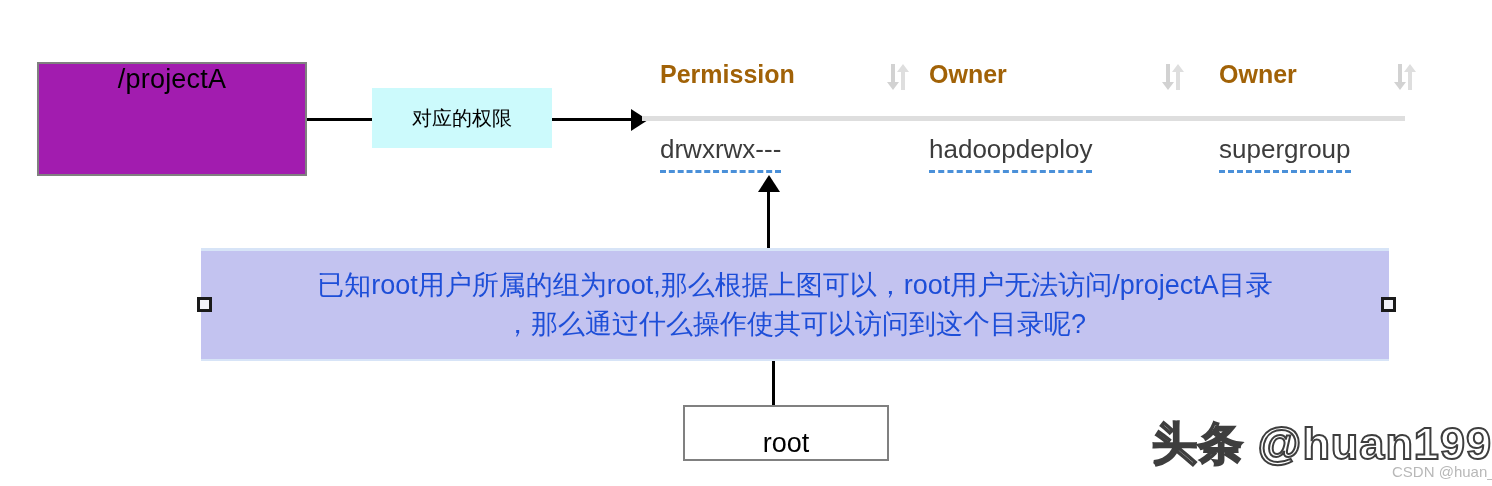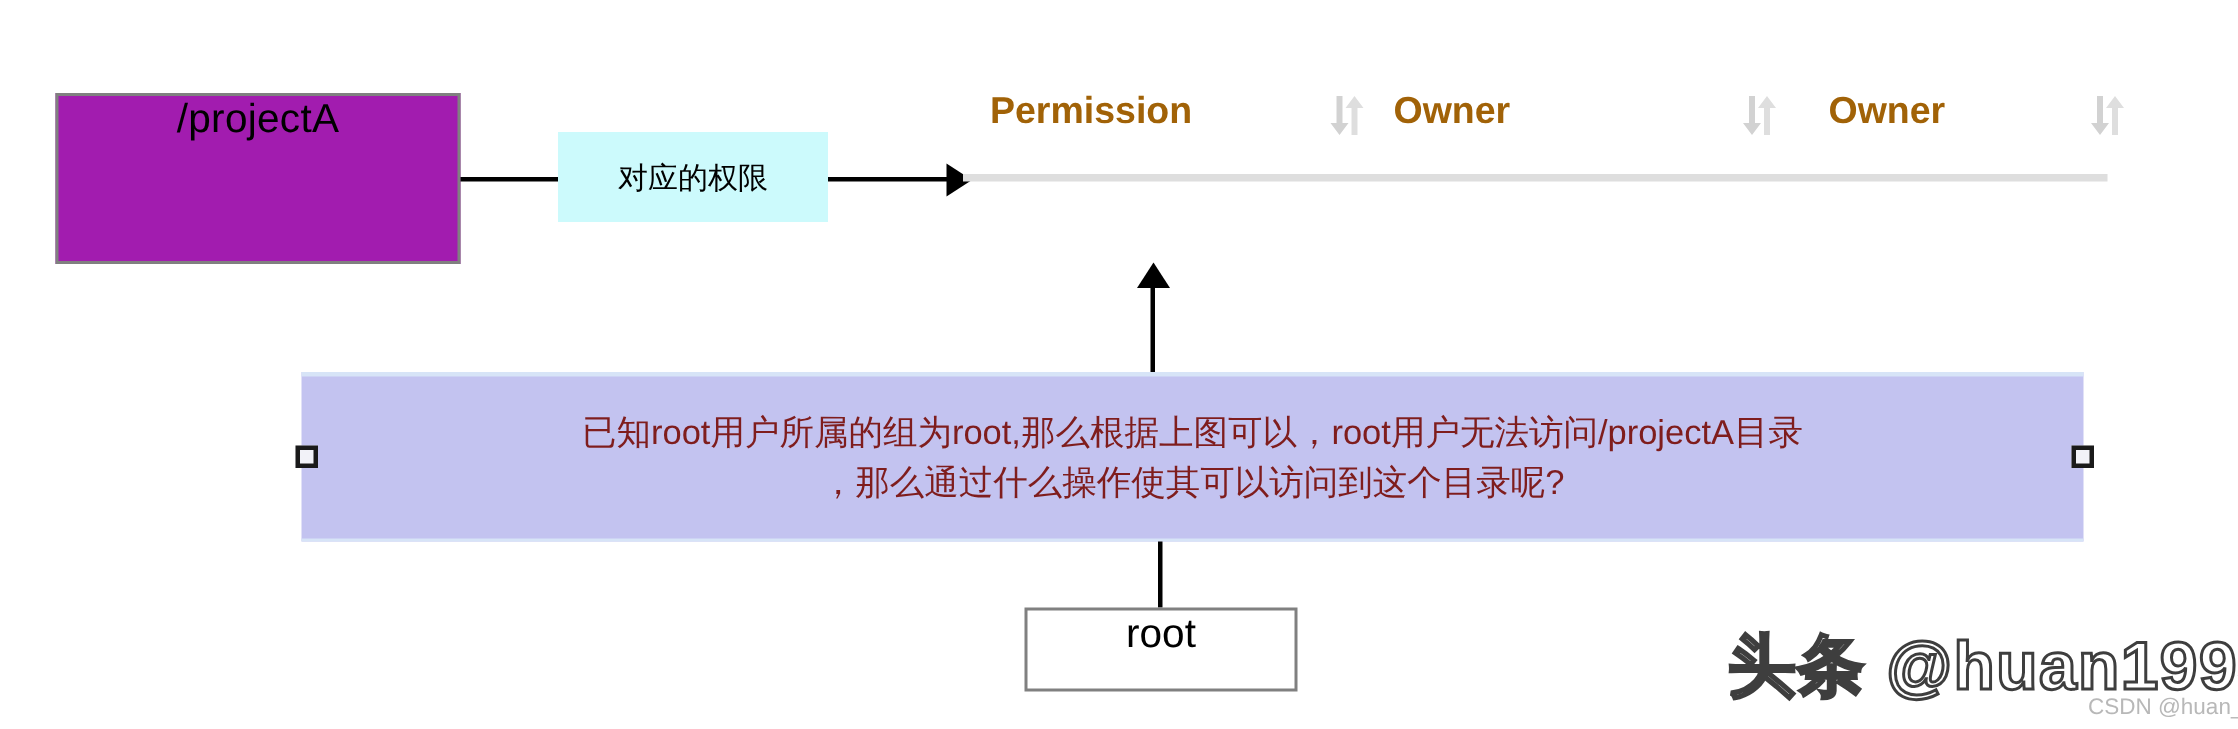--- a/index.html
+++ b/index.html
@@ -179,23 +179,23 @@
     background: #c3c3f0;
     border-top: 3px solid #d7e4f7;
     border-bottom: 2px solid #d7e4f7;
     box-sizing: border-box;
     display: flex;
     align-items: center;
     justify-content: center;
     text-align: center;
   }
   .note-text {
-    font-size: 23px;
+    font-size: 27px;
     line-height: 1.45;
-    color: #7f1d1d;
+    color: #1d4ed8;
     padding: 0 14px;
   }
   .handle {
     position: absolute;
     width: 15px;
     height: 15px;
     background: #f2f2f8;
     border: 3px solid #1a1a1a;
     box-sizing: border-box;
   }
@@ -210,27 +210,27 @@
     width: 3px;
     height: 45px;
     background: #000000;
   }
 
   
   .box-root {
     position: absolute;
     left: 683px;
     top: 405px;
-    width: 182px;
+    width: 206px;
     height: 56px;
     background: #ffffff;
     border: 2px solid #808080;
     box-sizing: border-box;
     display: flex;
-    align-items: flex-start;
+    align-items: flex-end;
     justify-content: center;
   }
   .box-root-label {
     font-size: 27px;
     color: #000000;
   }
 
   
   .watermark-main {
     position: absolute;
@@ -294,20 +294,25 @@
       <div class="sort-icon sort-3">
         <svg width="26" height="30" viewBox="0 0 26 30" aria-hidden="true">
           <path d="M6 2 h4 v18 h4 l-6 8 l-6 -8 h4 z" fill="#d2d2d2"></path>
           <path d="M16 28 h4 v-18 h4 l-6 -8 l-6 8 h4 z" fill="#dedede"></path>
         </svg>
       </div>
     </div>
 
     <div class="perm-rule"></div>
 
+    <div class="perm-row">
+      <div class="td col-perm">drwxrwx---</div>
+      <div class="td col-owner">hadoopdeploy</div>
+      <div class="td col-group">supergroup</div>
+    </div>
   </div>
 
   <div class="arrow-note-to-perm"></div>
 
   <div class="note-box">
     <div class="note-text">
       <span>已知root用户所属的组为root,那么根据上图可以，root用户无法访问/projectA目录</span><br>
       <span>，那么通过什么操作使其可以访问到这个目录呢?</span>
     </div>
   </div>

